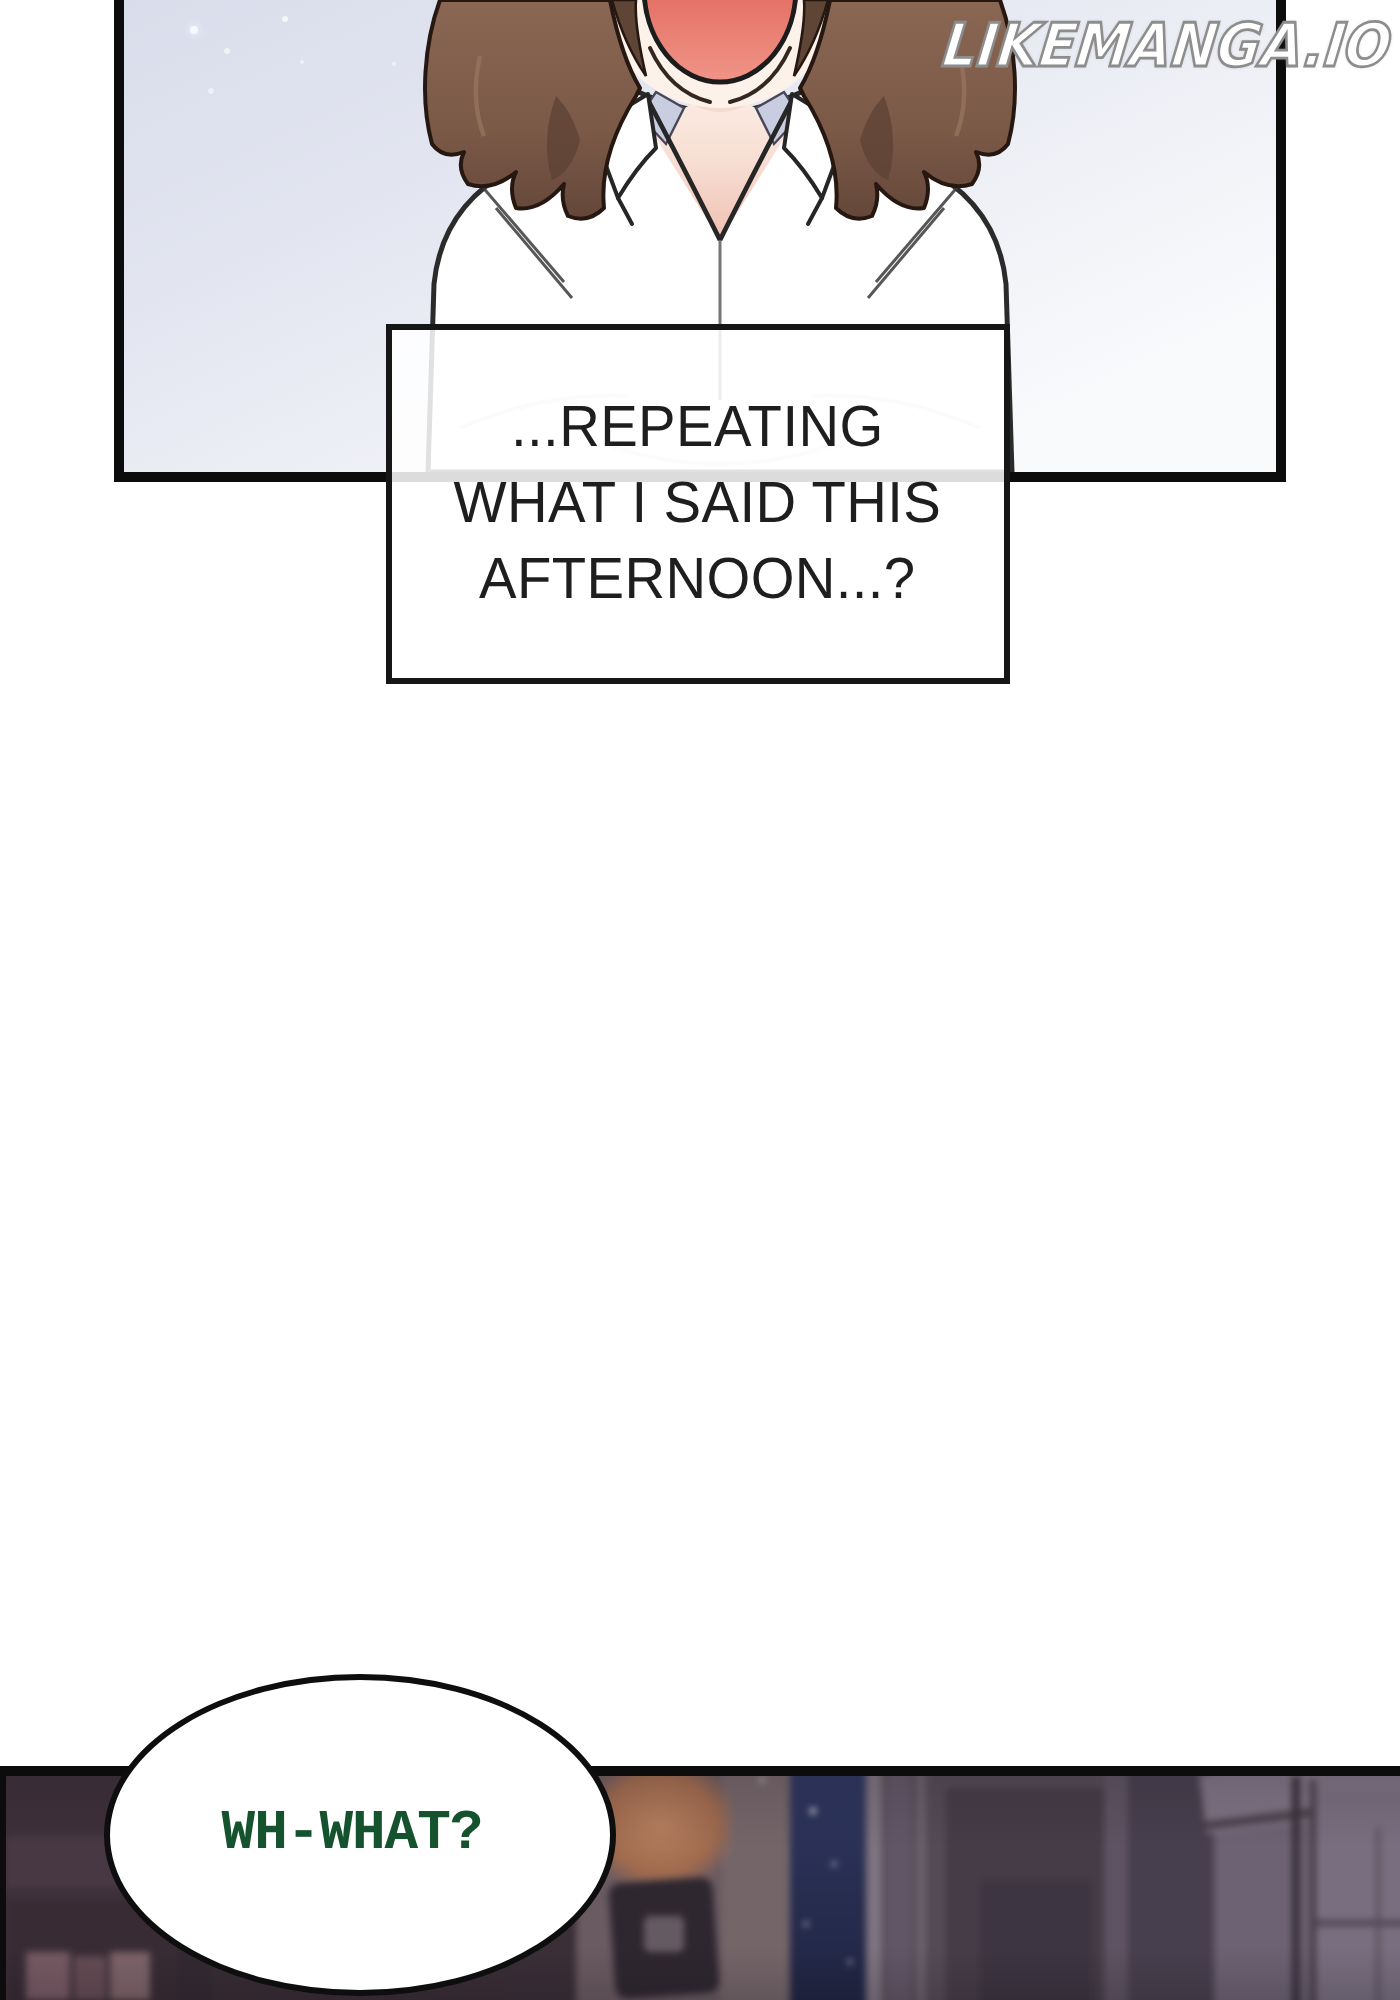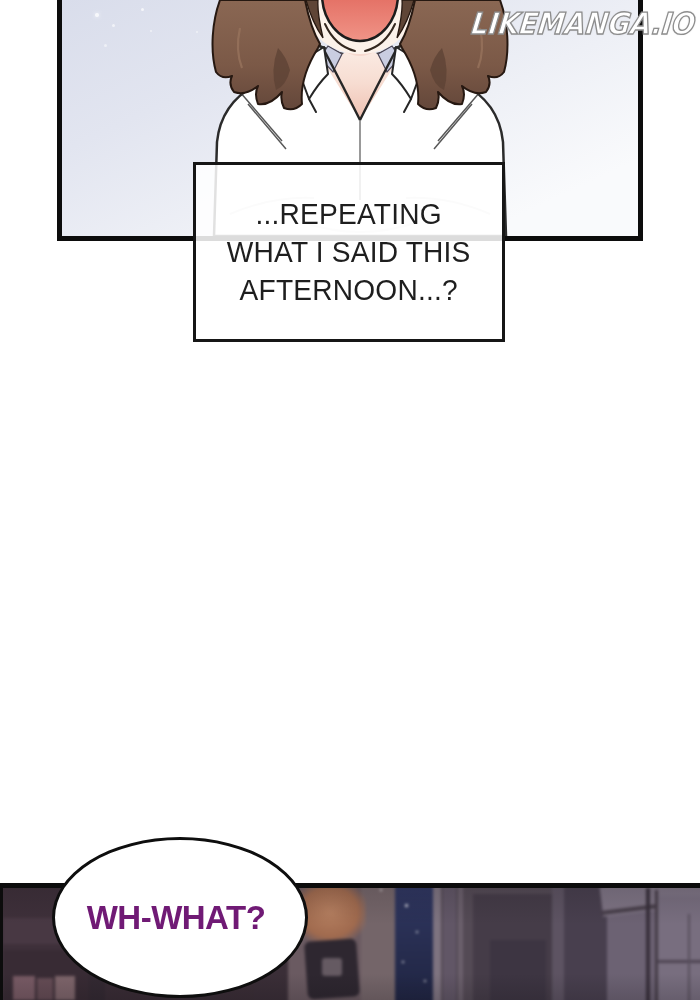--- a/index.html
+++ b/index.html
@@ -85,22 +85,22 @@
   .bp-vignette{position:absolute;inset:0;background:linear-gradient(180deg,rgba(10,8,12,.12),rgba(10,8,12,0) 30%,rgba(10,8,12,0) 70%,rgba(10,8,12,.22));}
 
   
   .speech-bubble{
     position:absolute;left:52px;top:837px;width:256px;height:161px;
     box-sizing:border-box;border:3px solid #0e0e0e;border-radius:50%;
     background:#ffffff;z-index:6;
     display:flex;align-items:center;justify-content:center;
   }
   .speech-text{
-    font-family:Liberation Sans, sans-serif;font-weight:700;font-size:33px;
-    letter-spacing:-0.5px;color:#701a75;padding-right:8px;
+    font-family:Liberation Mono, monospace;font-weight:700;font-size:28px;
+    letter-spacing:-0.5px;color:#14532d;padding-right:8px;
   }
 </style>
 </head>
 <body>
 
 <div class="top-panel">
 
   <div class="sparkle" style="left:33px;top:13px;width:4px;height:4px;opacity:.8;box-shadow:0 0 4px #fff;"></div>
   <div class="sparkle" style="left:50px;top:24px;width:3px;height:3px;opacity:.6;"></div>
   <div class="sparkle" style="left:79px;top:8px;width:3px;height:3px;opacity:.7;"></div>

